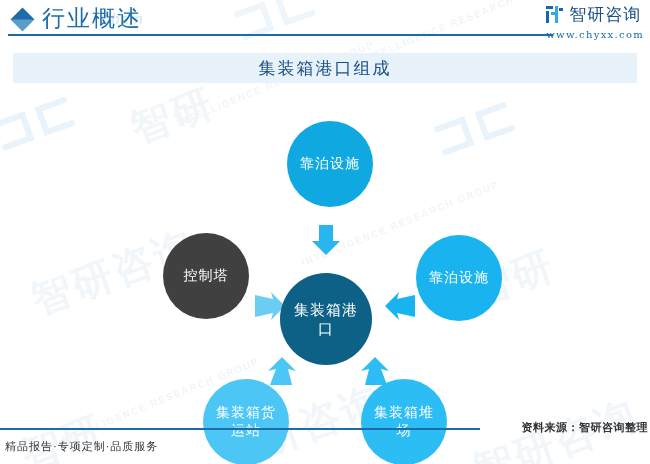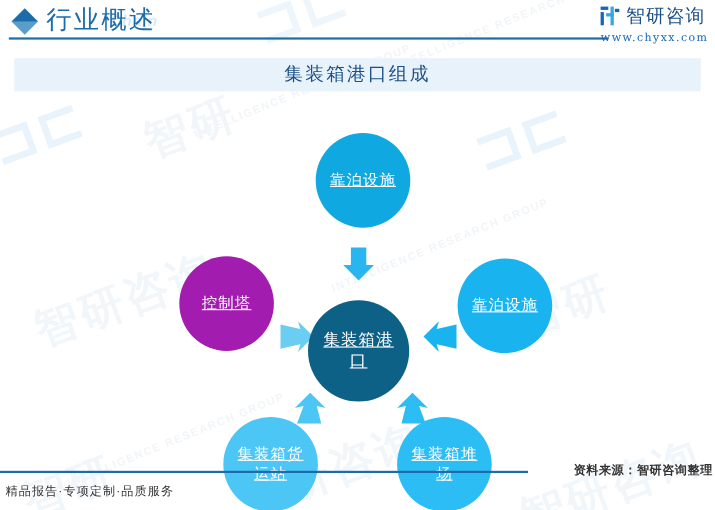--- a/index.html
+++ b/index.html
@@ -166,21 +166,20 @@
   }
   .node {
     position: absolute;
     border-radius: 50%;
     display: flex;
     align-items: center;
     justify-content: center;
     text-align: center;
     color: #ffffff;
     box-sizing: border-box;
-    text-decoration: underline;
   }
   .node span {
     display: block;
     line-height: 1.28;
     letter-spacing: 1px;
     padding: 0 8px;
   }
   #node-center {
     left: 267px; top: 190px;
     width: 92px; height: 92px;
@@ -195,21 +194,21 @@
   }
   #node-right {
     left: 403px; top: 152px;
     width: 86px; height: 86px;
     background: #19b3f0;
     font-size: 14px;
   }
   #node-left {
     left: 150px; top: 150px;
     width: 86px; height: 86px;
-    background: #a21caf;
+    background: #404040;
     font-size: 14px;
   }
   #node-bottomleft {
     left: 190px; top: 296px;
     width: 86px; height: 86px;
     background: #4cc6f5;
     font-size: 14px;
   }
   #node-bottomright {
     left: 348px; top: 296px;

